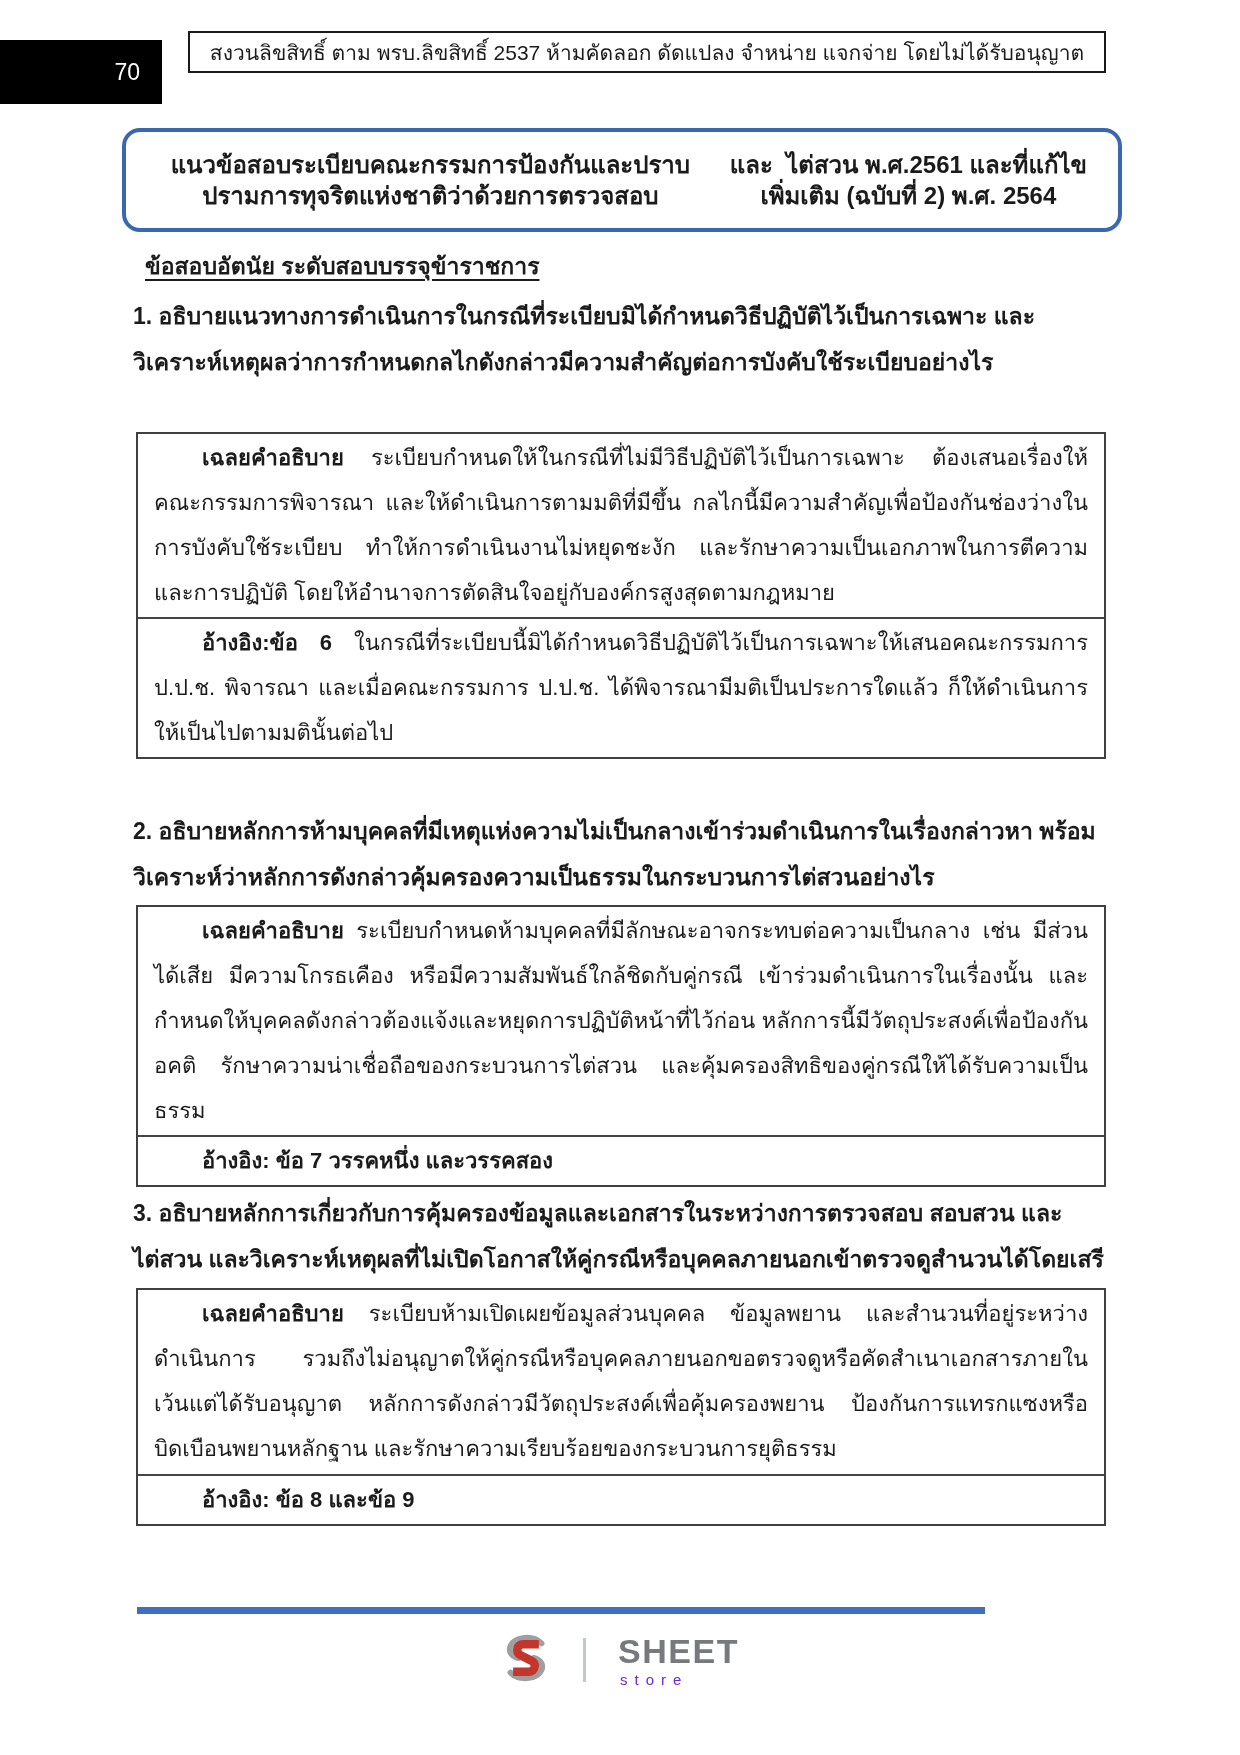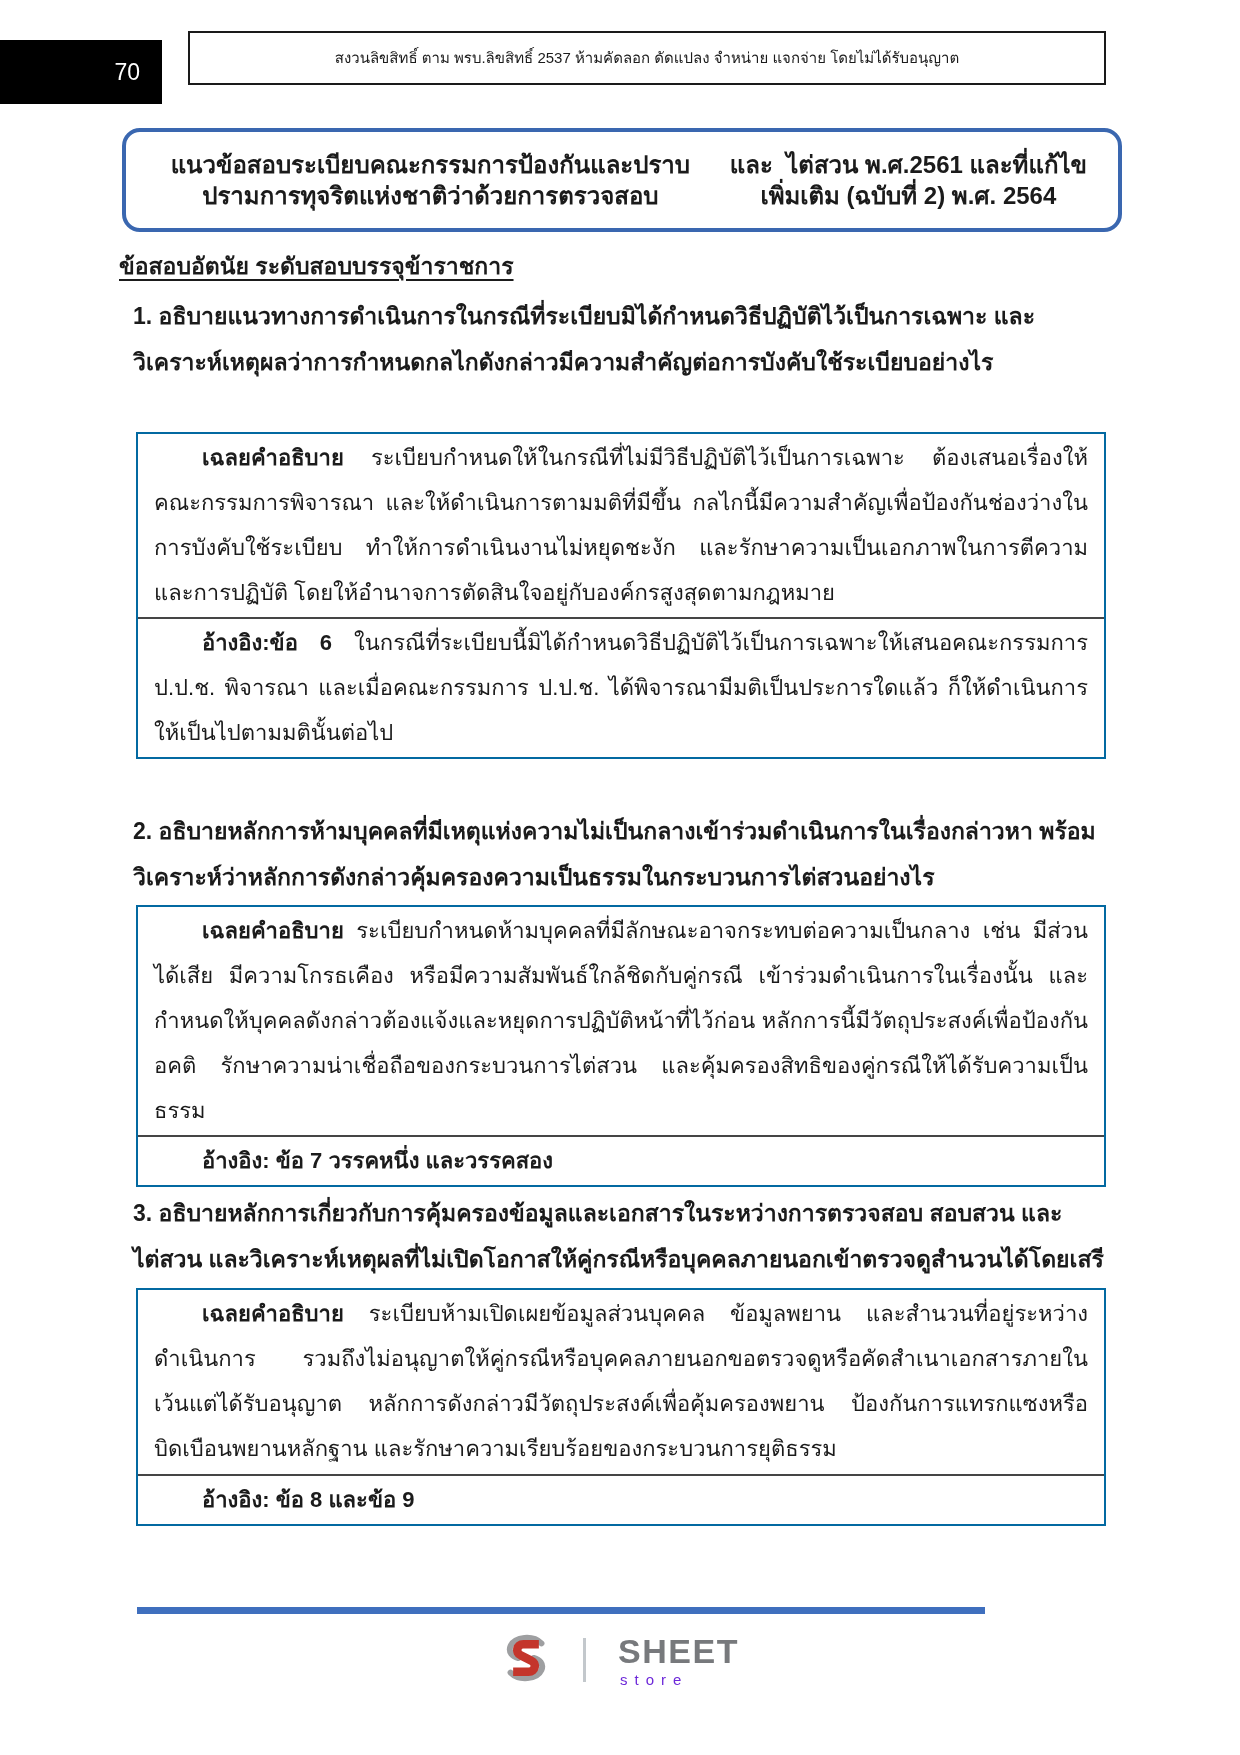--- a/index.html
+++ b/index.html
@@ -10,52 +10,52 @@
   }
   .page{position:absolute;inset:0;background:#fff;overflow:hidden;}
 
   
   .page-number-box{
     position:absolute;left:0;top:40px;width:162px;height:64px;background:#000;
     color:#fff;display:flex;align-items:center;justify-content:flex-end;
     padding-right:22px;box-sizing:border-box;font-size:23px;
   }
   .copyright-box{
-    position:absolute;left:188px;top:31px;width:918px;height:54px;
+    position:absolute;left:188px;top:31px;width:918px;height:42px;
     border:2px solid #1a1a1a;box-sizing:border-box;
     display:flex;align-items:center;justify-content:center;
-    font-size:15px;white-space:nowrap;background:#fff;
+    font-size:21px;white-space:nowrap;background:#fff;
   }
 
   
   .title-box{
     position:absolute;left:122px;top:128px;width:1000px;height:104px;
     border:4px solid #3a67b0;border-radius:18px;box-sizing:border-box;
     display:flex;flex-direction:row;align-items:center;justify-content:space-evenly;
     font-size:24px;font-weight:bold;text-align:center;padding:6px 18px;
   }
   .title-line{white-space:pre-wrap;line-height:1.3;}
 
   
   .section-heading{
-    position:absolute;left:119px;top:248px;font-size:23px;font-weight:bold;
+    position:absolute;left:145px;top:248px;font-size:23px;font-weight:bold;
     text-decoration:underline;text-underline-offset:5px;
   }
 
   
   .question{
     position:absolute;left:133px;width:982px;
     font-size:23px;font-weight:bold;line-height:46px;
   }
   .q1{top:293px;} .q2{top:808px;} .q3{top:1190px;}
 
   
   .answer-box{
     position:absolute;left:136px;width:970px;
-    border:2px solid #0369a1;box-sizing:border-box;background:#fff;
+    border:2px solid #404040;box-sizing:border-box;background:#fff;
   }
   .b1{top:432px;} .b2{top:905px;} .b3{top:1288px;}
   .box-section{
     padding:1px 16px 2px 16px;font-size:22px;line-height:45px;box-sizing:border-box;
   }
   .box-section p{margin:0;text-indent:48px;text-align:justify;}
   .ref-section{border-top:2px solid #454545;}
   .b1 .ans-section{min-height:178px;} .b1 .ref-section{min-height:134px;}
   .b2 .ans-section{min-height:180px;} .b2 .ref-section{min-height:46px;}
   .b3 .ans-section{min-height:184px;} .b3 .ref-section{min-height:44px;}

